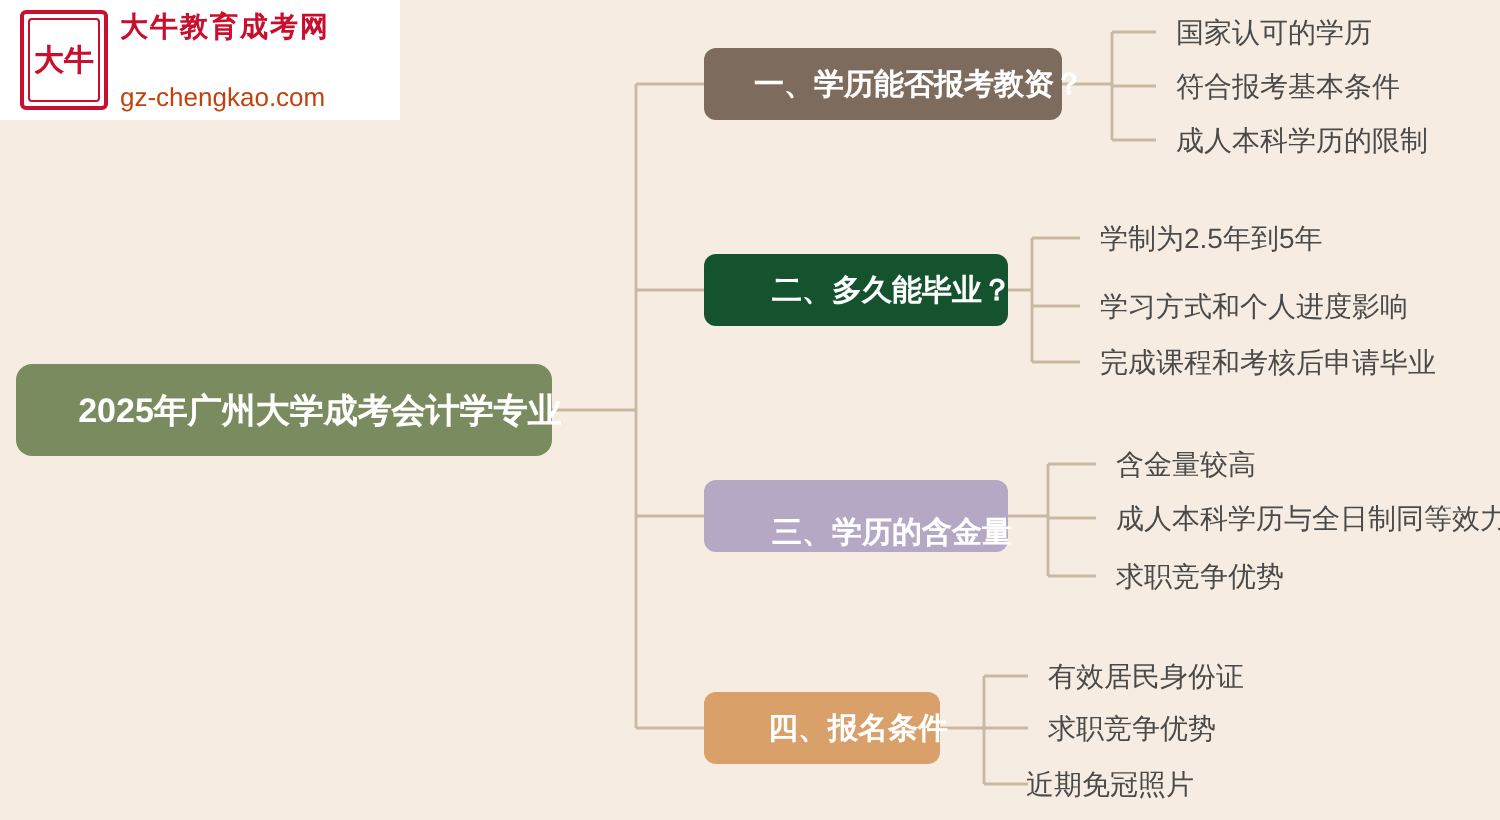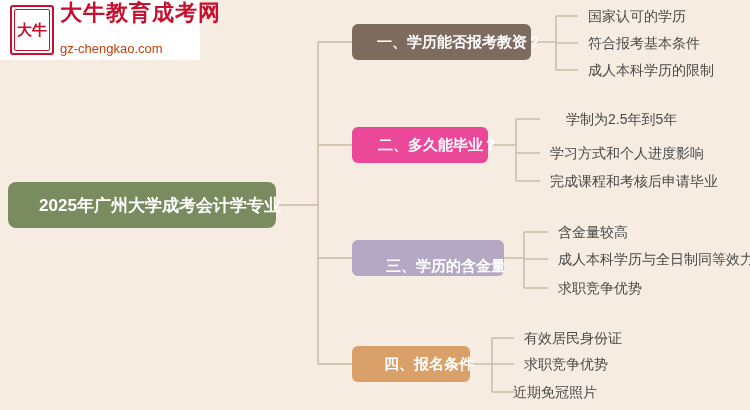--- a/index.html
+++ b/index.html
@@ -26,21 +26,21 @@
   .logo-mark .bull{
     font-size:15px;color:#c8102e;font-weight:bold;line-height:1;
     font-family:"DejaVu Sans",sans-serif;
   }
   .logo-mark:before{
     content:"";position:absolute;left:2px;top:2px;right:2px;bottom:2px;
     border:1px solid #c8102e;border-radius:2px;
   }
   .logo-text{display:flex;flex-direction:column;justify-content:center;}
   .logo-title{
-    font-size:22px;font-weight:bold;color:#c8102e;line-height:20px;
+    font-size:14px;font-weight:bold;color:#c8102e;line-height:20px;
     letter-spacing:1px;white-space:nowrap;
   }
   .logo-sub{
     font-size:13px;color:#c2410c;line-height:16px;margin-top:18px;
     font-family:"Liberation Sans",sans-serif;white-space:nowrap;
   }
 
   
   #wires{position:absolute;left:0;top:0;width:750px;height:410px;}
 
@@ -123,24 +123,24 @@
     <span>2025年广州大学成考会计学专业</span>
   </div>
 
   <div class="node lvl2" style="left:352px;top:24px;width:179px;background:#7d6b5d;">
     <span>一、学历能否报考教资？</span>
   </div>
   <div class="leaf" style="left:588px;top:8px;">国家认可的学历</div>
   <div class="leaf" style="left:588px;top:35px;">符合报考基本条件</div>
   <div class="leaf" style="left:588px;top:62px;">成人本科学历的限制</div>
 
-  <div class="node lvl2" style="left:352px;top:127px;width:136px;background:#ec4899;justify-content:center;">
+  <div class="node lvl2" style="left:352px;top:127px;width:152px;background:#14532d;justify-content:center;">
     <span>二、多久能毕业？</span>
   </div>
-  <div class="leaf" style="left:550px;top:111px;margin-left:16px;">学制为2.5年到5年</div>
+  <div class="leaf" style="left:550px;top:111px;">学制为2.5年到5年</div>
   <div class="leaf" style="left:550px;top:145px;">学习方式和个人进度影响</div>
   <div class="leaf" style="left:550px;top:173px;">完成课程和考核后申请毕业</div>
 
   <div class="node lvl2" style="left:352px;top:240px;width:152px;background:#b5a8c4;align-items:flex-end;">
     <span>三、学历的含金量</span>
   </div>
   <div class="leaf" style="left:558px;top:224px;">含金量较高</div>
   <div class="leaf" style="left:558px;top:251px;">成人本科学历与全日制同等效力</div>
   <div class="leaf" style="left:558px;top:280px;">求职竞争优势</div>
 

